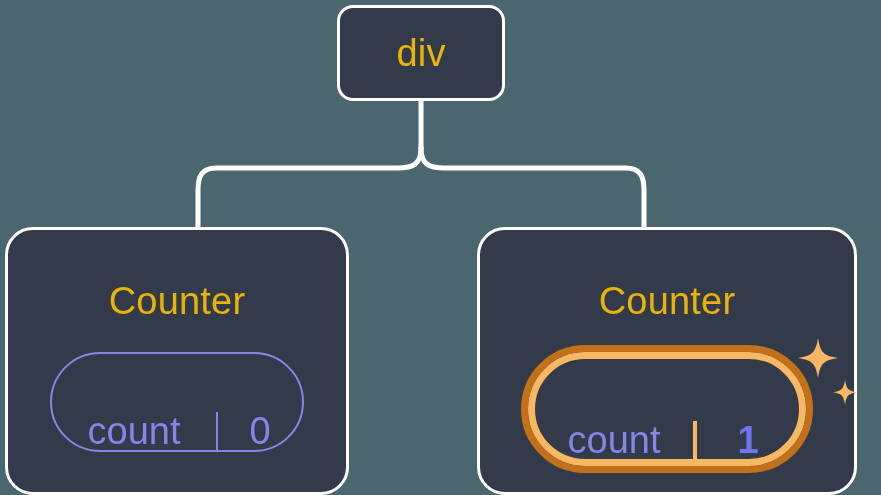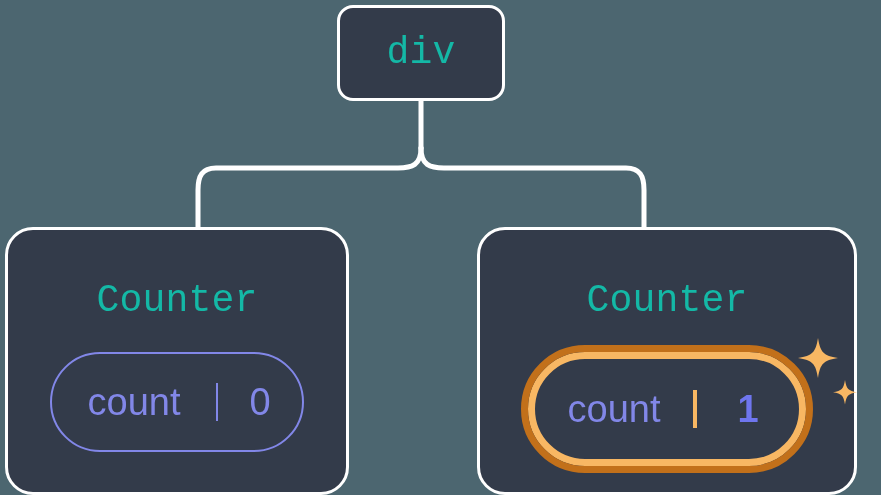--- a/index.html
+++ b/index.html
@@ -58,27 +58,26 @@
     height: 268px;
   }
   .node-right {
     left: 477px;
     top: 227px;
     width: 380px;
     height: 268px;
   }
 
   .node-title {
-    color: #14b8a6;
+    color: #eab308;
     font-size: 38px;
     font-weight: 400;
     letter-spacing: 0.2px;
     line-height: 1;
     white-space: nowrap;
-    font-family: Liberation Mono, monospace;
   }
   .node-root .node-title {
     font-size: 38px;
   }
   .node-left .node-title,
   .node-right .node-title {
     margin-top: 52px;
   }
 
   
@@ -86,21 +85,21 @@
     position: relative;
     margin-top: 32px;
     display: flex;
     align-items: center;
     justify-content: center;
   }
   .pill {
     position: relative;
     box-sizing: border-box;
     display: flex;
-    align-items: center;
+    align-items: flex-end;
     height: 100px;
     border-radius: 999px;
     background: transparent;
   }
   .pill-plain {
     width: 254px;
     border: 2px solid #8287e8;
   }
   .pill-highlight {
     width: 278px;

